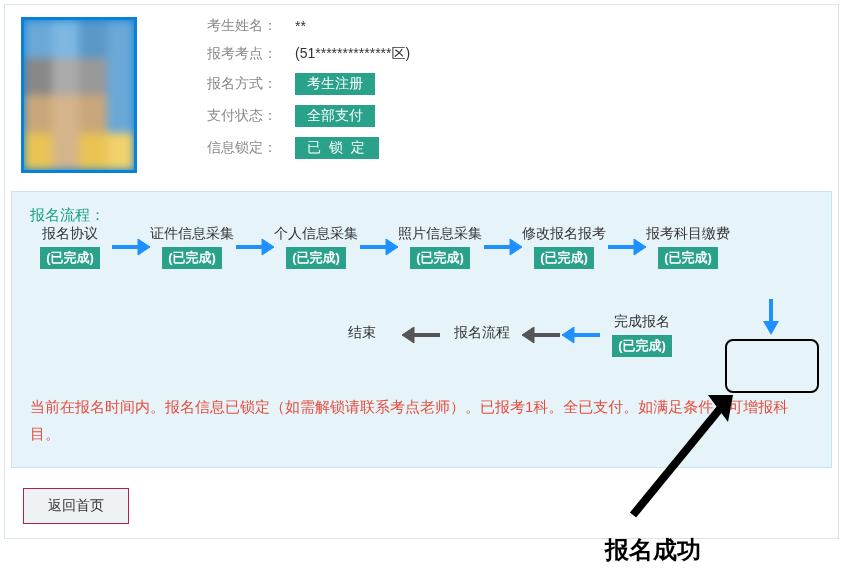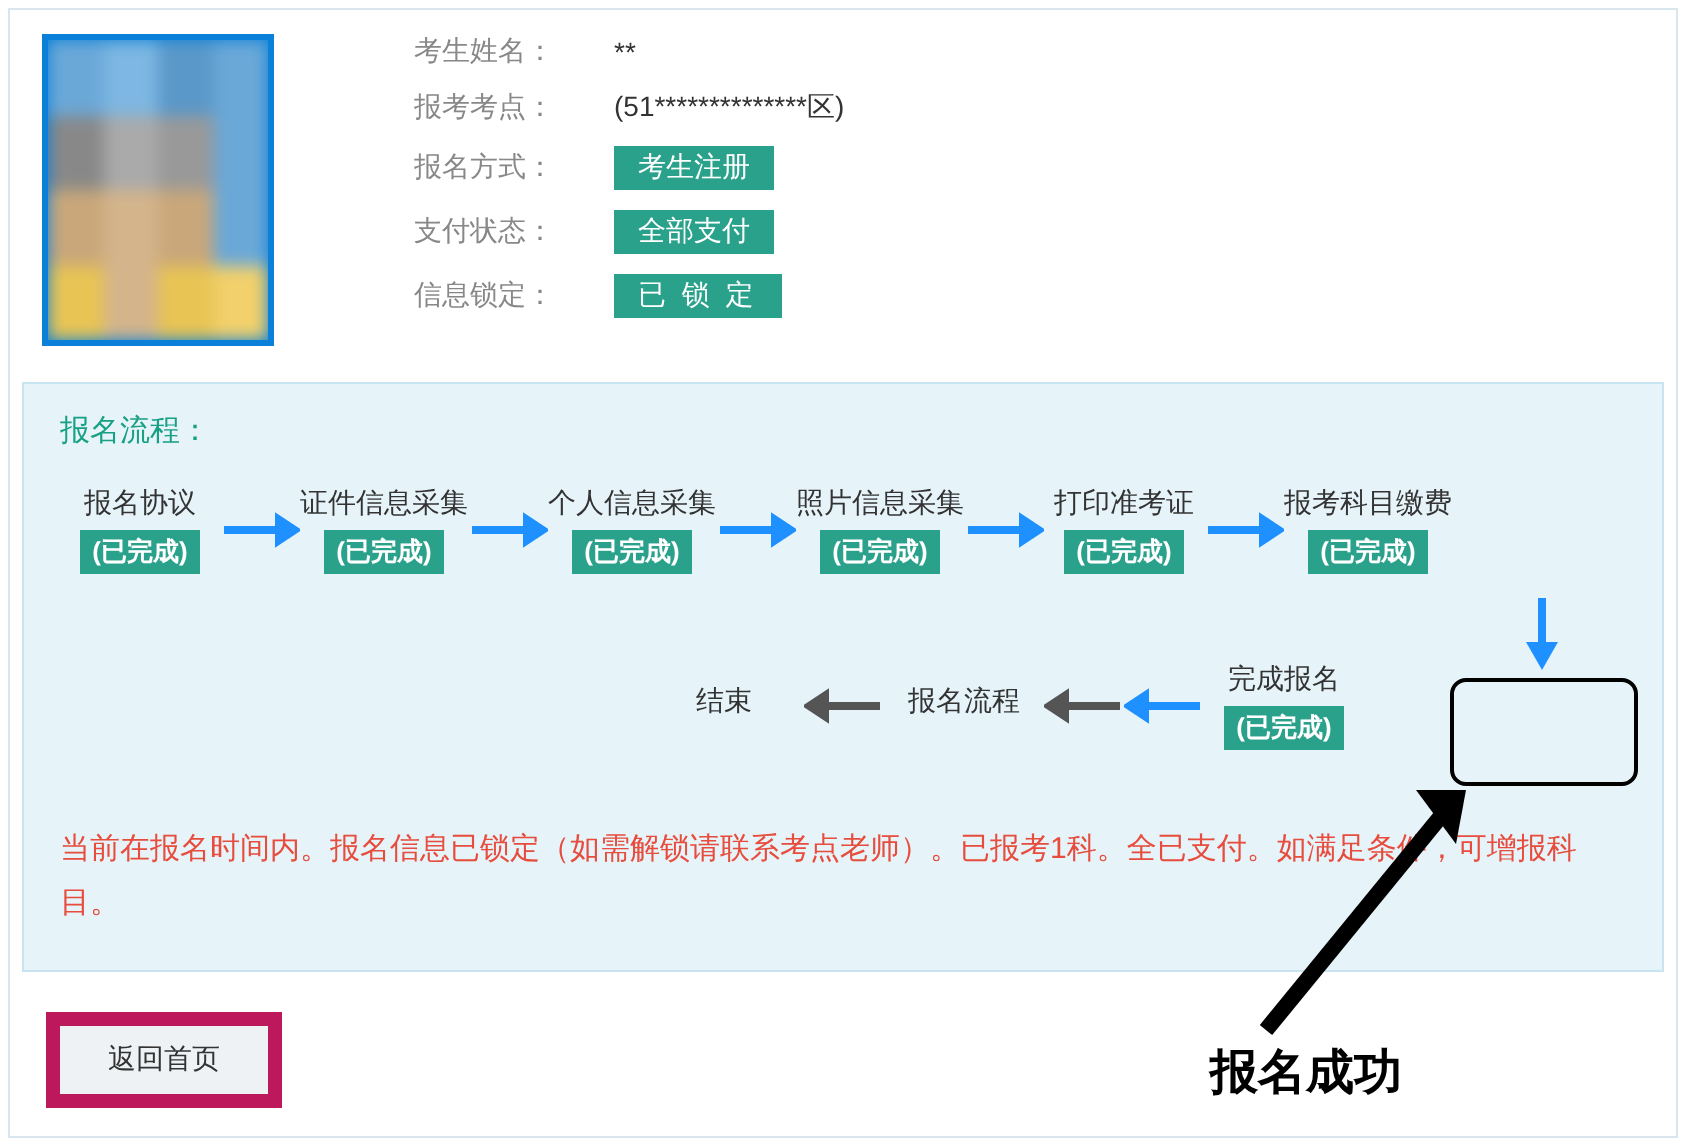--- a/index.html
+++ b/index.html
@@ -33,21 +33,20 @@
   filter: blur(4px);
 }
 .photo .row { height: 25%; display: flex; }
 .photo .cell { flex: 1; }
 .info-fields { flex: 1; }
 .field-row {
   display: flex;
   align-items: center;
   margin-bottom: 10px;
   color: #888;
-  gap: 12px;
 }
 .field-row .label {
   width: 80px;
   text-align: right;
   margin-right: 18px;
 }
 .field-row .value {
   color: #333;
 }
 .badge {
@@ -62,21 +61,21 @@
 .flow-section {
   background: #e6f4fa;
   border: 1px solid #c7e4f0;
   margin: 6px;
   padding: 14px 18px 20px 18px;
   position: relative;
 }
 .flow-title {
   color: #18a085;
   font-size: 15px;
-  margin-bottom: 18px;
+  margin-bottom: 0;
 }
 .flow-rows {
   display: flex;
   flex-direction: column;
   gap: 44px;
 }
 .flow-row {
   display: flex;
   align-items: center;
 }
@@ -127,39 +126,39 @@
   position: absolute;
   right: 100px;
   top: 390px;
   width: 130px;
   height: 130px;
   pointer-events: none;
 }
 .callout-text {
   position: absolute;
   right: 142px;
-  top: 520px;
+  top: 534px;
   font-size: 24px;
   font-weight: 700;
   color: #000;
 }
 .status-msg {
   color: #e74c3c;
   margin-top: 36px;
   line-height: 1.8;
   font-size: 15px;
 }
 .bottom-buttons {
   display: flex;
   gap: 20px;
   padding: 14px 18px;
 }
 .btn {
   background: #eef2f5;
-  border: 7px solid #be185d;
+  border: 1px solid #be185d;
   padding: 8px 24px;
   font-size: 14px;
   color: #333;
   cursor: pointer;
 }
 .row2-offset { margin-left: 292px; }
 </style>
 </head>
 <body>
 
@@ -249,21 +248,21 @@
             </svg></div>
         <div class="step">
           <span class="name">照片信息采集</span>
           <span class="st done">(已完成)</span>
         </div>
         <div class="arrow-h blue"><svg viewBox="0 0 40 24">
               <path d="M2 12 L30 12" stroke-width="4" fill="none"></path>
               <polygon points="28,4 40,12 28,20"></polygon>
             </svg></div>
         <div class="step">
-          <span class="name">打印准考证</span>
+          <span class="name">修改报名报考</span>
           <span class="st done">(已完成)</span>
         </div>
         <div class="arrow-h blue"><svg viewBox="0 0 40 24">
               <path d="M2 12 L30 12" stroke-width="4" fill="none"></path>
               <polygon points="28,4 40,12 28,20"></polygon>
             </svg></div>
         <div class="step">
           <span class="name">报考科目缴费</span>
           <span class="st done">(已完成)</span>
         </div>

